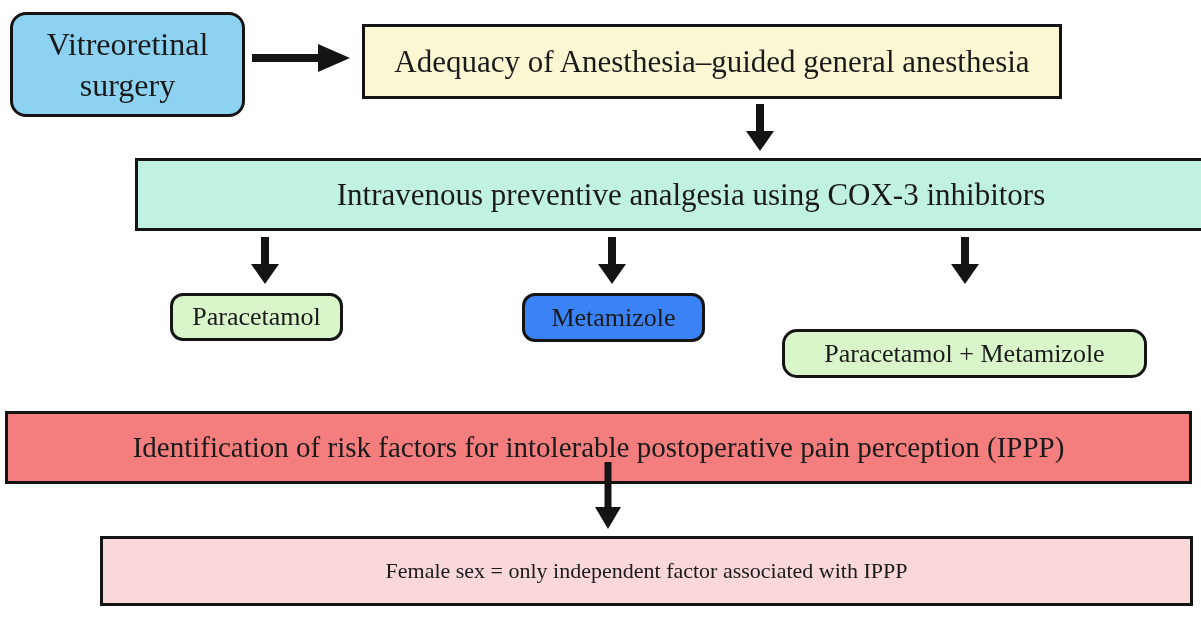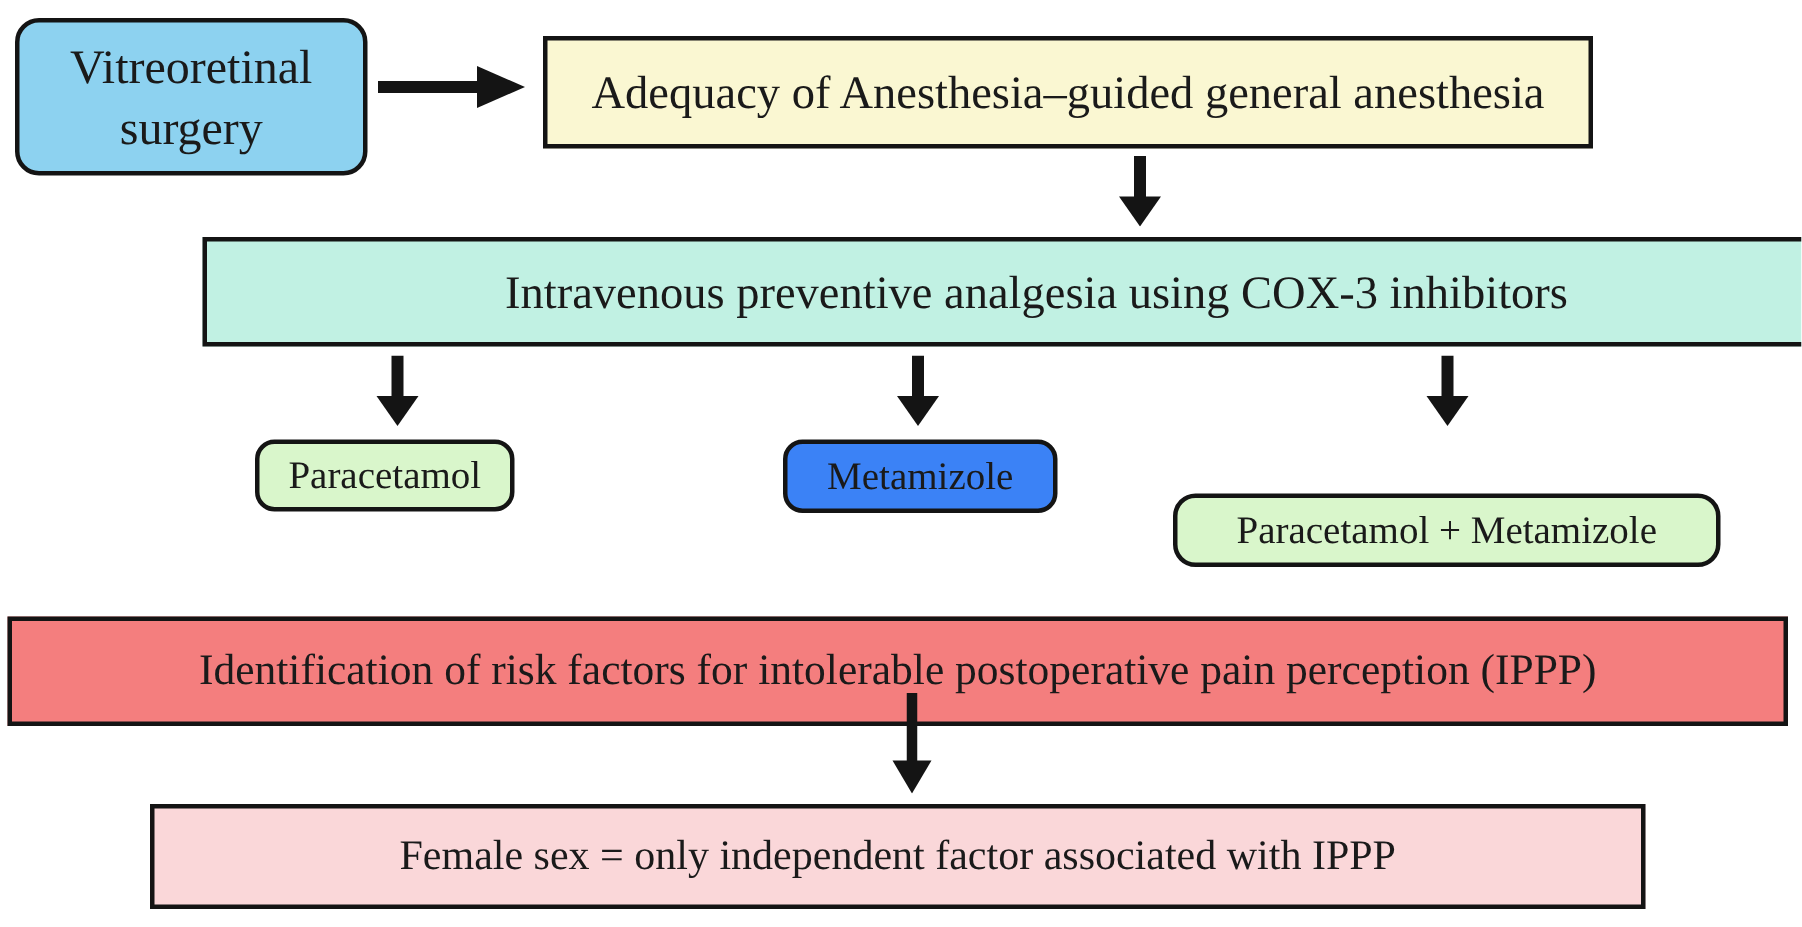--- a/index.html
+++ b/index.html
@@ -61,23 +61,23 @@
     background: #d9f6cb;
     border-radius: 15px;
     font-size: 26px; white-space: nowrap; margin-top: 36px;
   }
   #node-ippp {
     left: 5px; top: 382px; width: 1187px; height: 73px;
     background: #f47e7e;
     font-size: 29px; white-space: nowrap; margin-top: 29px;
   }
   #node-female {
-    left: 100px; top: 536px; width: 997px; height: 70px;
+    left: 100px; top: 536px; width: 1093px; height: 70px;
     background: #fad7d9;
-    font-size: 28px; white-space: nowrap;
+    font-size: 22px; white-space: nowrap;
   }
 
   .arrow { position: absolute; display: block; }
   #arrow-right-1 { left: 252px; top: 43px; }
   #arrow-down-1  { left: 745px; top: 104px; }
   #arrow-down-2  { left: 250px; top: 237px; }
   #arrow-down-3  { left: 597px; top: 237px; }
   #arrow-down-4  { left: 950px; top: 237px; }
   #arrow-down-5  { left: 593px; top: 462px; }
 </style>

